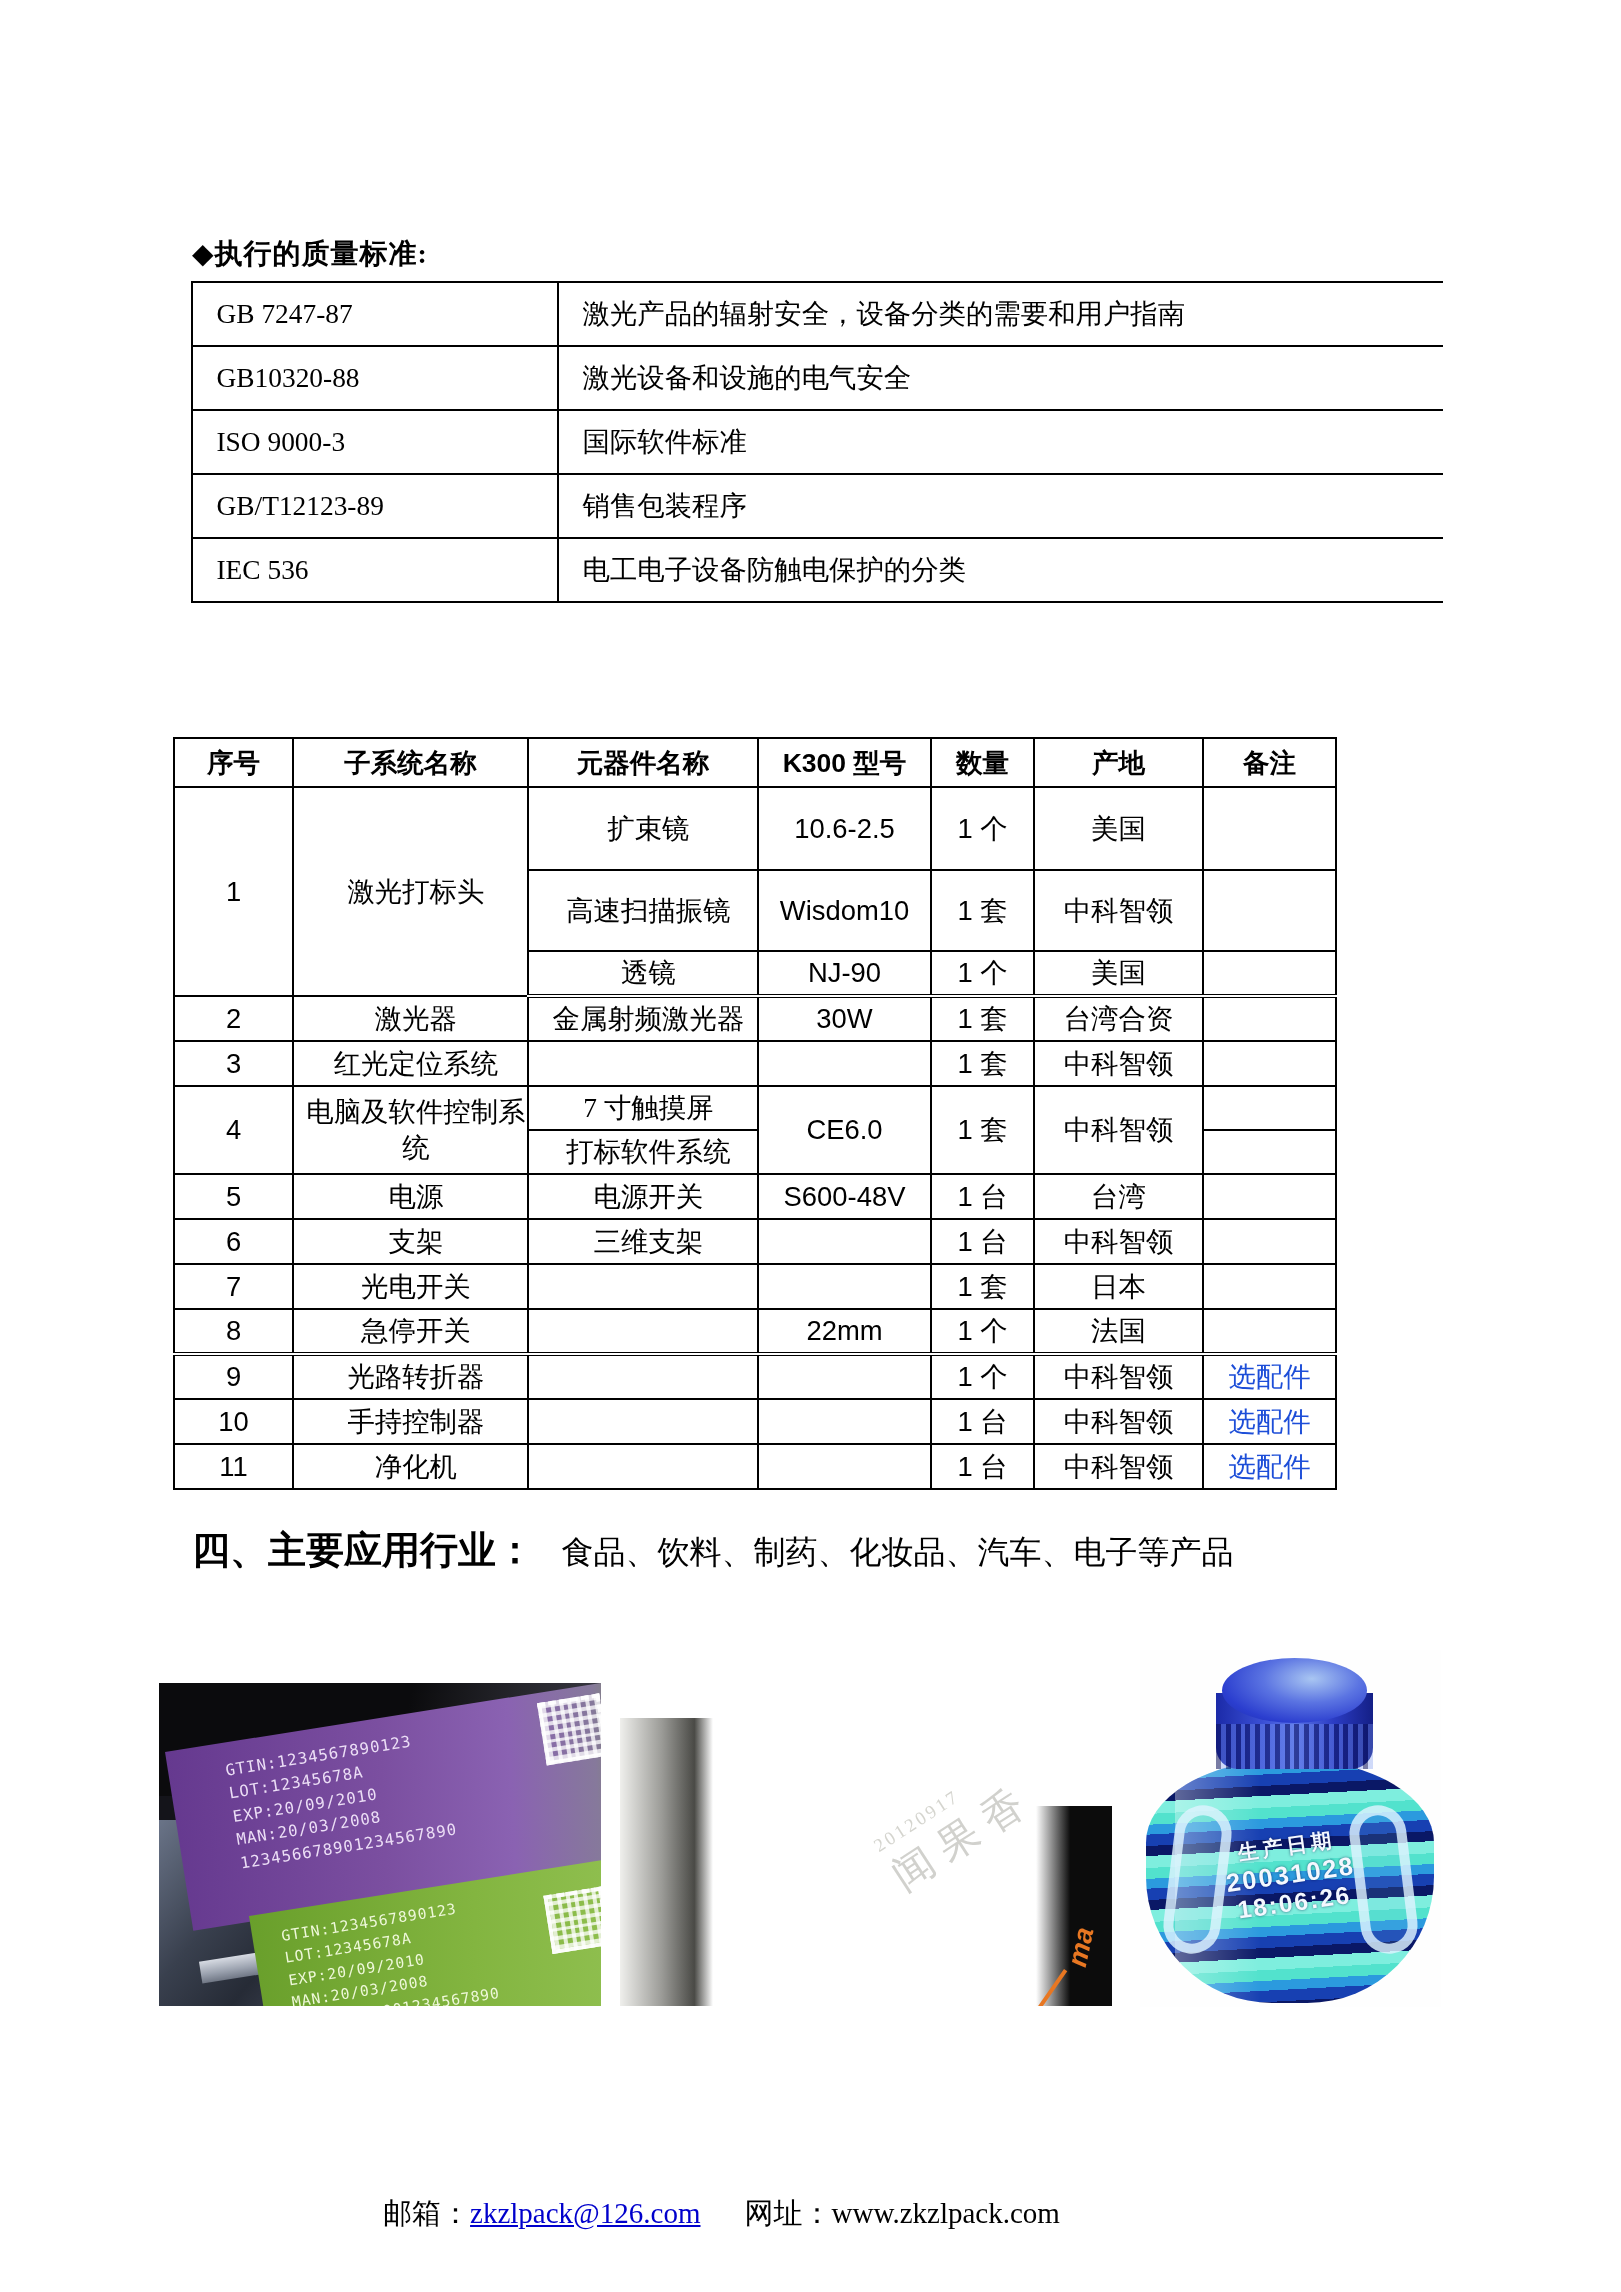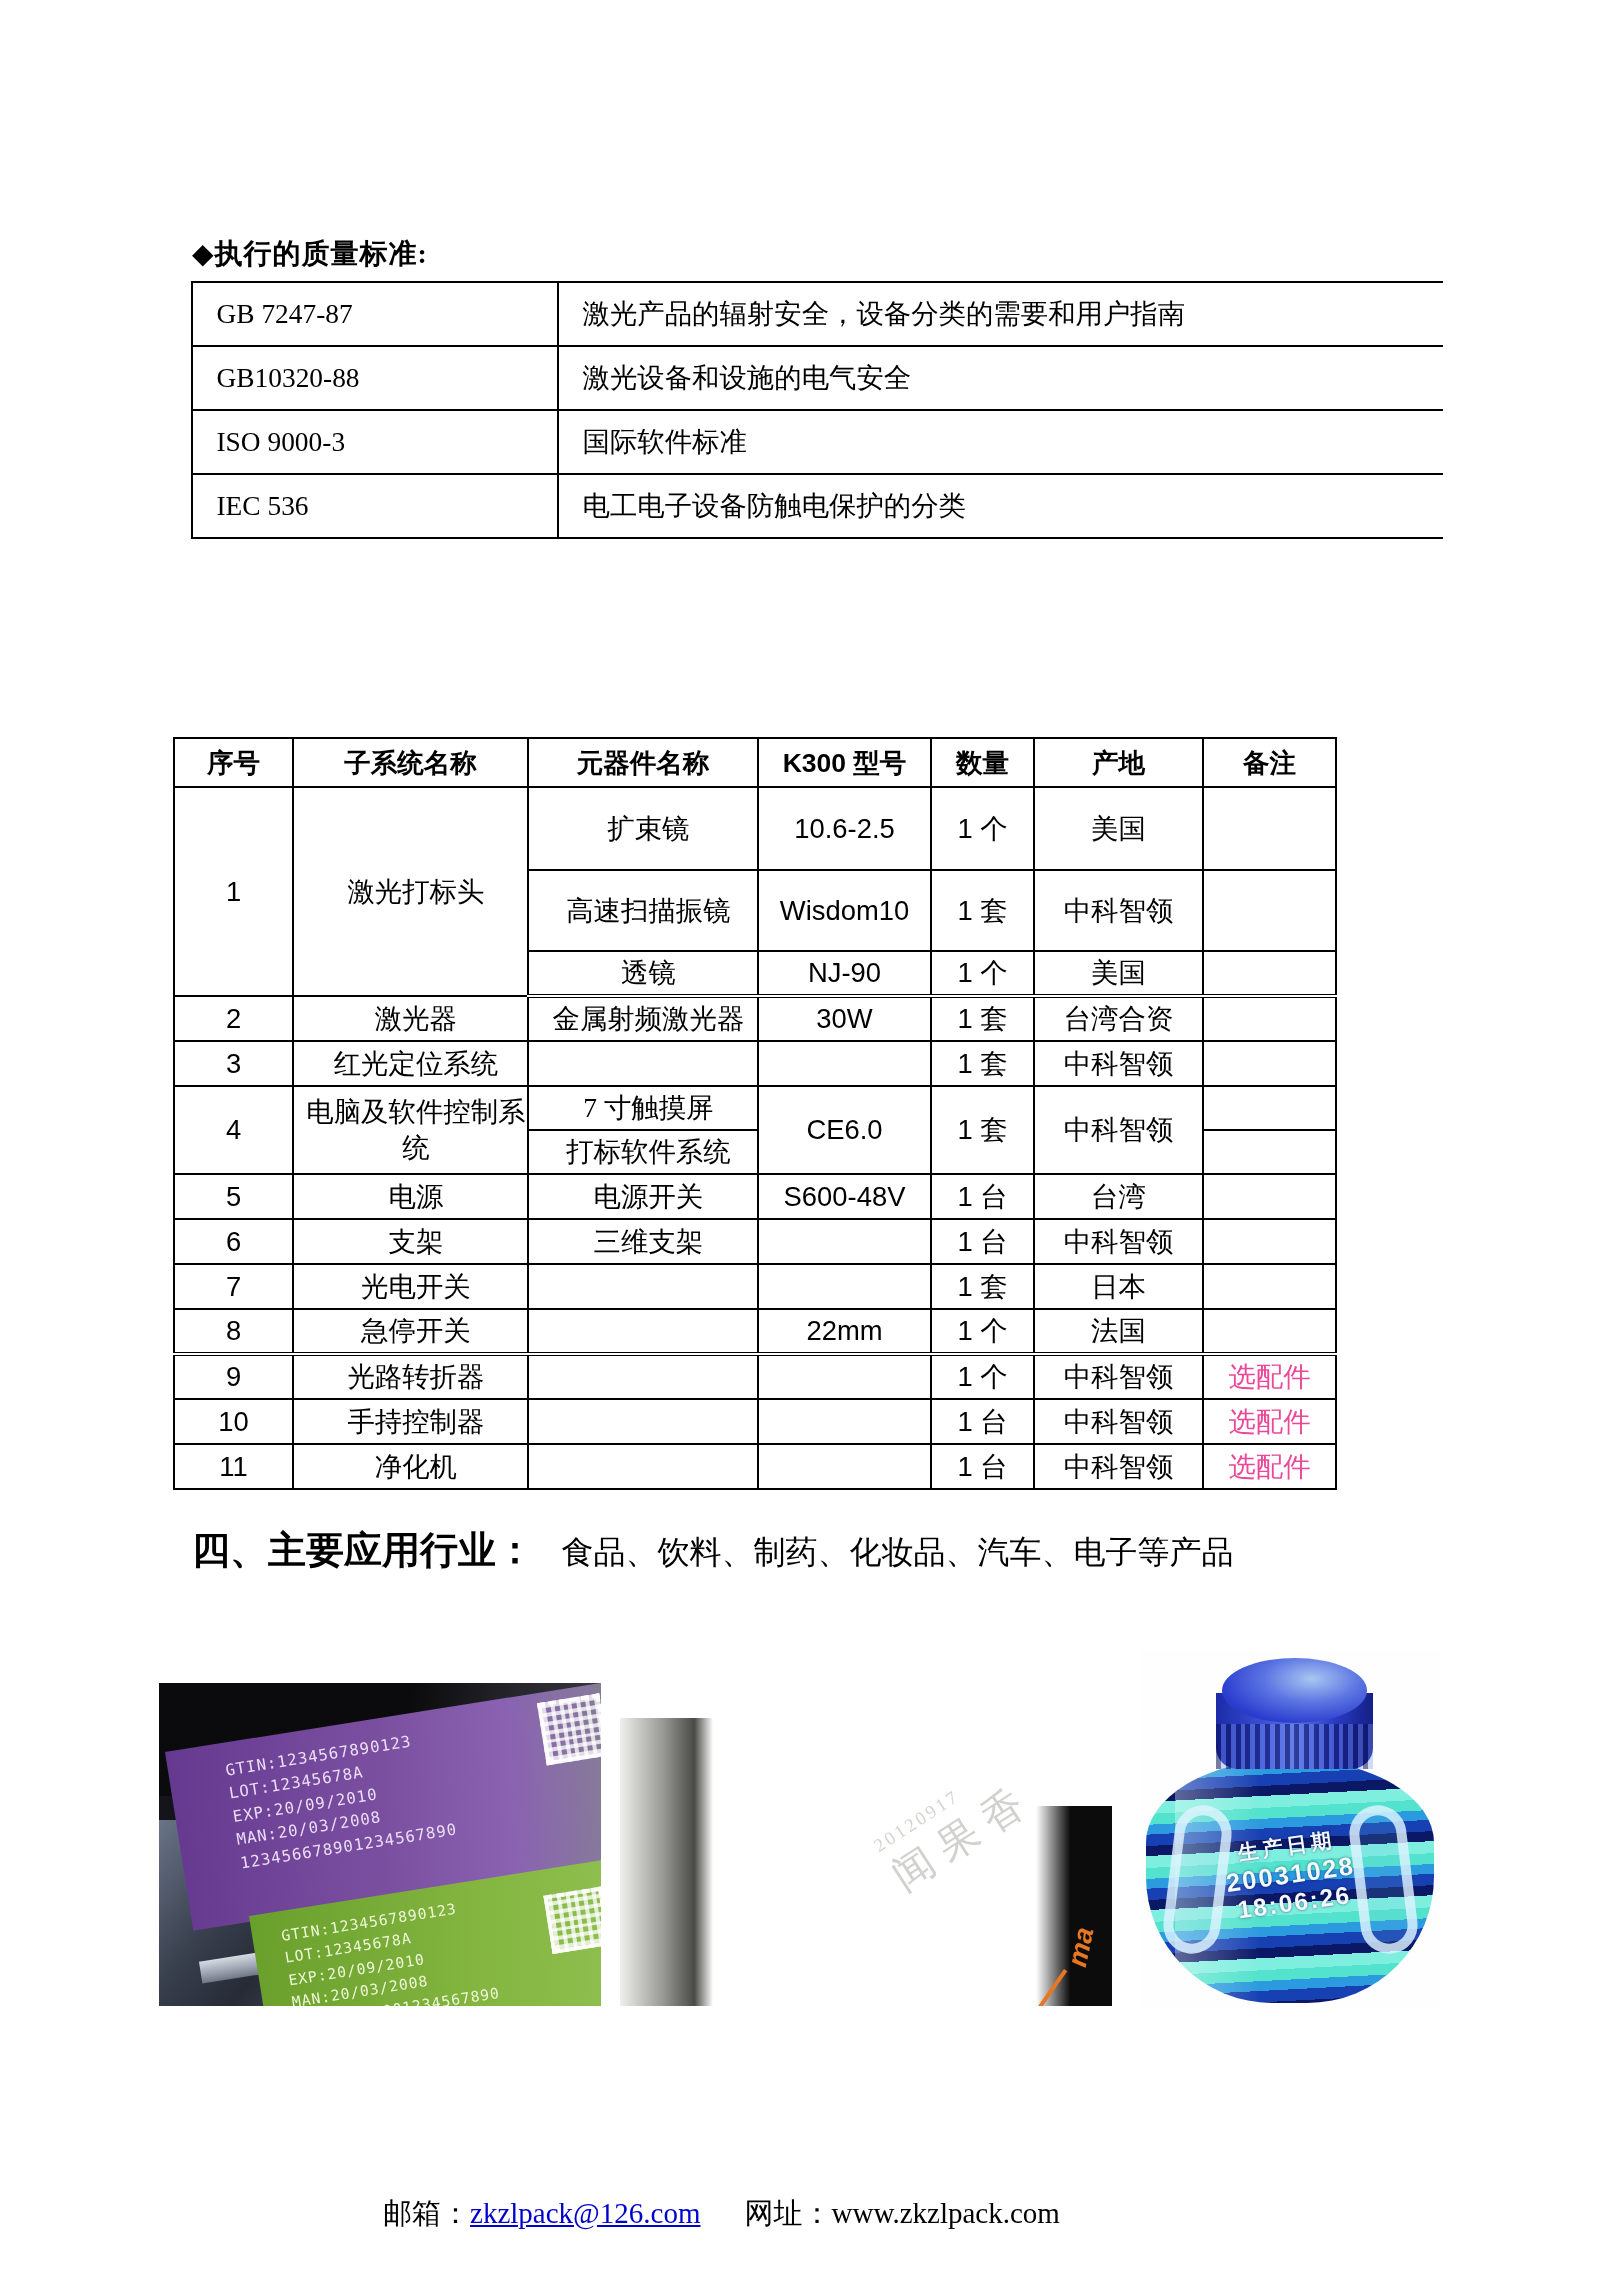--- a/index.html
+++ b/index.html
@@ -16,21 +16,21 @@
   .c-main{font-size:38px;font-weight:bold;letter-spacing:2px;}
   .c-paren{font-size:31px;font-weight:normal;}
 
   table.c-table{position:absolute;left:173px;top:737px;width:1162px;border-collapse:collapse;table-layout:fixed;}
   table.c-table th,table.c-table td{border:2px solid #000;overflow:hidden;}
   table.c-table th{font-family:"Liberation Sans","DejaVu Sans",sans-serif;font-weight:bold;font-size:26.5px;
                    height:45px;text-align:center;vertical-align:middle;}
   table.c-table td{font-size:27.4px;vertical-align:middle;text-align:center;}
   td.lft{text-align:left;padding-left:11.8px;}
   td.num,td.mod{font-family:"Liberation Sans","DejaVu Sans",sans-serif;font-size:26.5px;}
-  td.note-red{color:#ec4899;font-size:26.5px;}
+  td.note-red{color:#1d4ed8;font-size:26.5px;}
   tr.h85{height:83px;} tr.h83{height:81px;} tr.h46{height:45px;} tr.h45{height:44px;}
   tr.dbl td{border-bottom:4.9px double #000;}
 
   
   .i-heading{position:absolute;left:192px;top:1525px;white-space:nowrap;}
   .i-main{font-size:38px;font-weight:bold;}
   .i-content{font-size:32px;margin-left:27.4px;}
 
   
   .photo{position:absolute;overflow:hidden;}
@@ -119,20 +119,24 @@
     </tr>
     <tr>
       <td>GB10320-88</td>
       <td>激光设备和设施的电气安全</td>
     </tr>
     <tr>
       <td>ISO 9000-3</td>
       <td>国际软件标准</td>
     </tr>
     <tr>
+      <td>GB/T12123-89</td>
+      <td>销售包装程序</td>
+    </tr>
+    <tr>
       <td>IEC 536</td>
       <td>电工电子设备防触电保护的分类</td>
     </tr>
   </tbody>
     </table>
 
 
   <table class="c-table">
     <colgroup>
       <col style="width:119px">

